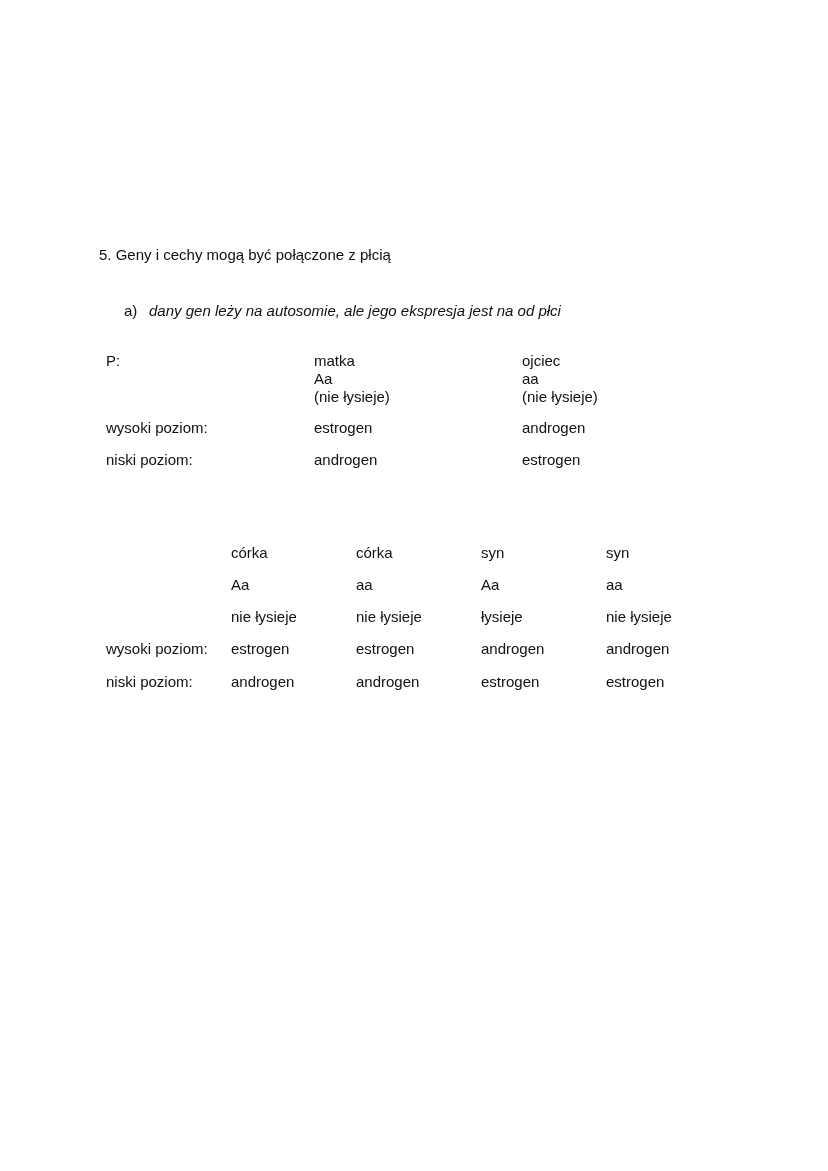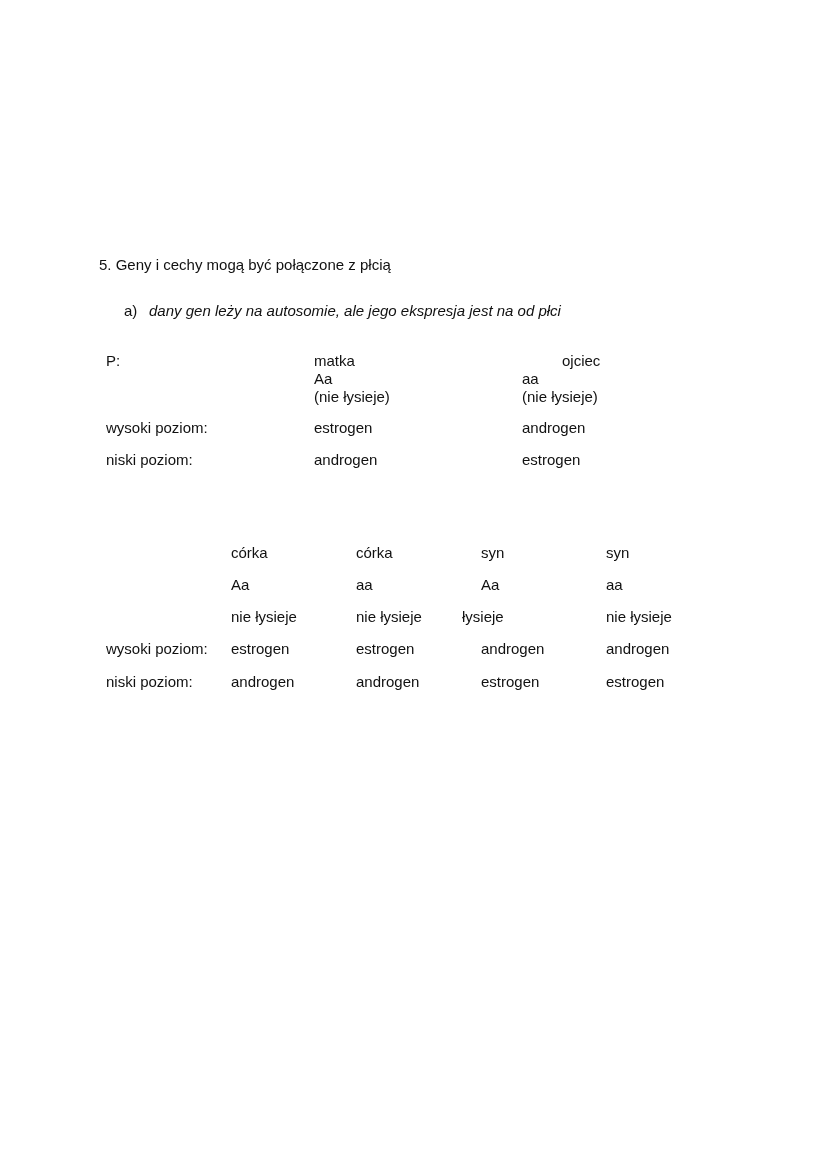--- a/index.html
+++ b/index.html
@@ -10,40 +10,40 @@
     body {
       width: 828px;
       height: 1171px;
       position: relative;
       overflow: hidden;
       font-family: "Liberation Sans", sans-serif;
       color: #111111;
       font-size: 15px;
     }
     .abs { position: absolute; white-space: nowrap; line-height: 18px; }
-    .heading { left: 99px; top: 256px; }
+    .heading { left: 99px; top: 246px; }
     .sub-marker { left: 124px; top: 302px; }
     .sub-text { left: 149px; top: 302px; font-style: italic; }
   </style>
 </head>
 <body>
 
 <div>
   <div class="abs heading">5. Geny i cechy mogą być połączone z płcią</div>
   <div class="abs sub-marker">a)</div>
   <div class="abs sub-text">dany gen leży na autosomie, ale jego ekspresja jest na od płci</div>
 
   <div>
     <div class="abs" style="left:106px;top:352px;">P:</div>
 
     <div class="abs" style="left:314px;top:352px;">matka</div>
     <div class="abs" style="left:314px;top:370px;">Aa</div>
     <div class="abs" style="left:314px;top:388px;">(nie łysieje)</div>
 
-    <div class="abs" style="left:522px;top:352px;margin-left:40px;">ojciec</div>
+    <div class="abs" style="left:522px;top:352px;">ojciec</div>
     <div class="abs" style="left:522px;top:370px;">aa</div>
     <div class="abs" style="left:522px;top:388px;">(nie łysieje)</div>
 
     <div class="abs" style="left:106px;top:419px;">wysoki poziom:</div>
     <div class="abs" style="left:314px;top:419px;">estrogen</div>
     <div class="abs" style="left:522px;top:419px;">androgen</div>
 
     <div class="abs" style="left:106px;top:451px;">niski poziom:</div>
     <div class="abs" style="left:314px;top:451px;">androgen</div>
     <div class="abs" style="left:522px;top:451px;">estrogen</div>
@@ -60,21 +60,21 @@
     <div class="abs" style="left:231px;top:673px;">androgen</div>
 
     <div class="abs" style="left:356px;top:544px;">córka</div>
     <div class="abs" style="left:356px;top:576px;">aa</div>
     <div class="abs" style="left:356px;top:608px;">nie łysieje</div>
     <div class="abs" style="left:356px;top:640px;">estrogen</div>
     <div class="abs" style="left:356px;top:673px;">androgen</div>
 
     <div class="abs" style="left:481px;top:544px;">syn</div>
     <div class="abs" style="left:481px;top:576px;">Aa</div>
-    <div class="abs" style="left:462px;top:608px;">łysieje</div>
+    <div class="abs" style="left:481px;top:608px;">łysieje</div>
     <div class="abs" style="left:481px;top:640px;">androgen</div>
     <div class="abs" style="left:481px;top:673px;">estrogen</div>
 
     <div class="abs" style="left:606px;top:544px;">syn</div>
     <div class="abs" style="left:606px;top:576px;">aa</div>
     <div class="abs" style="left:606px;top:608px;">nie łysieje</div>
     <div class="abs" style="left:606px;top:640px;">androgen</div>
     <div class="abs" style="left:606px;top:673px;">estrogen</div>
   </div>
 </div>

